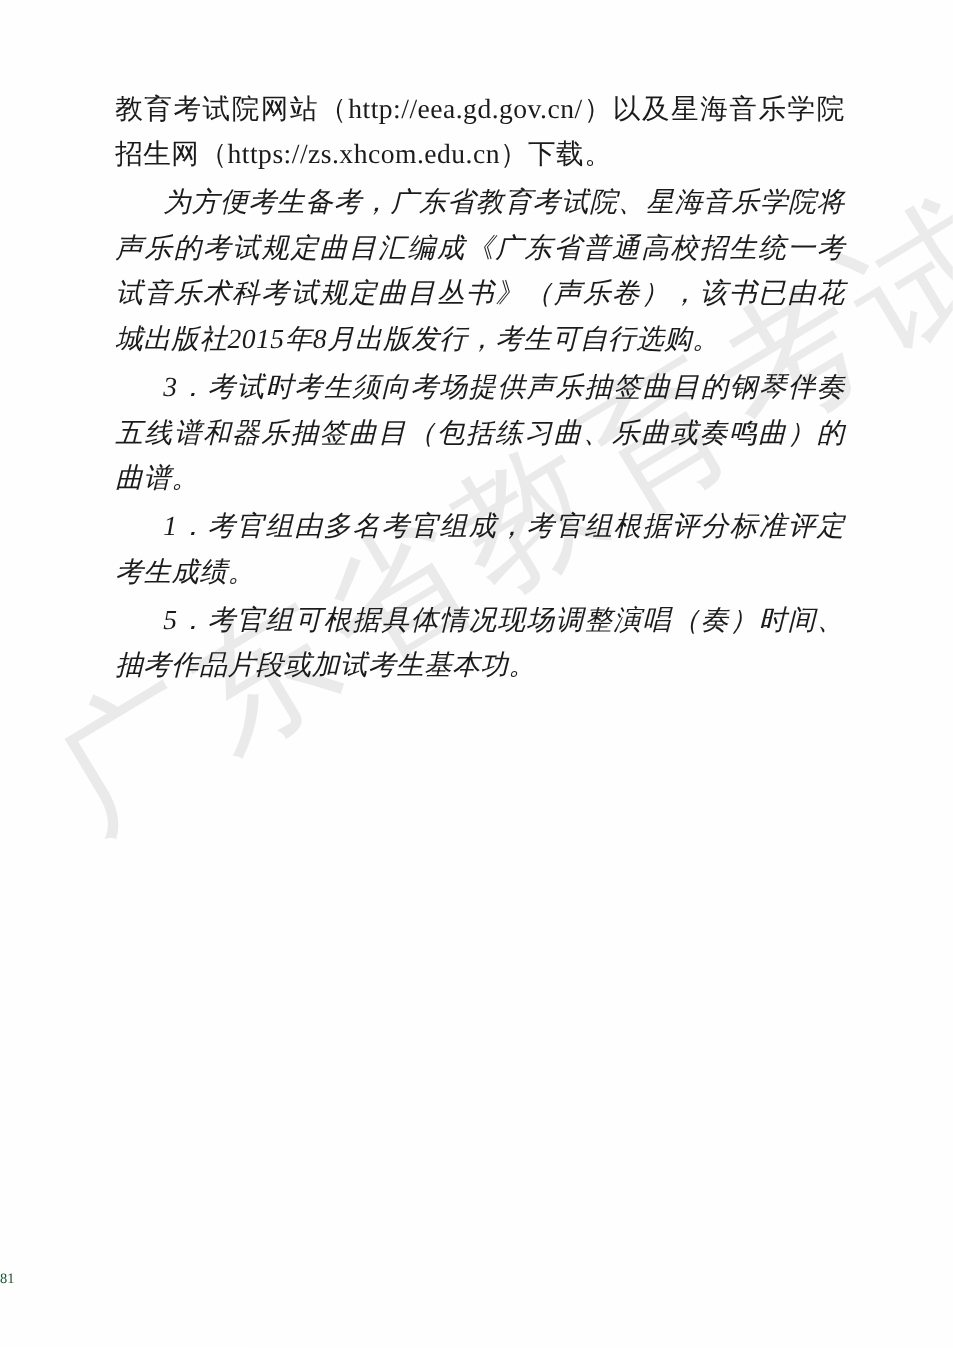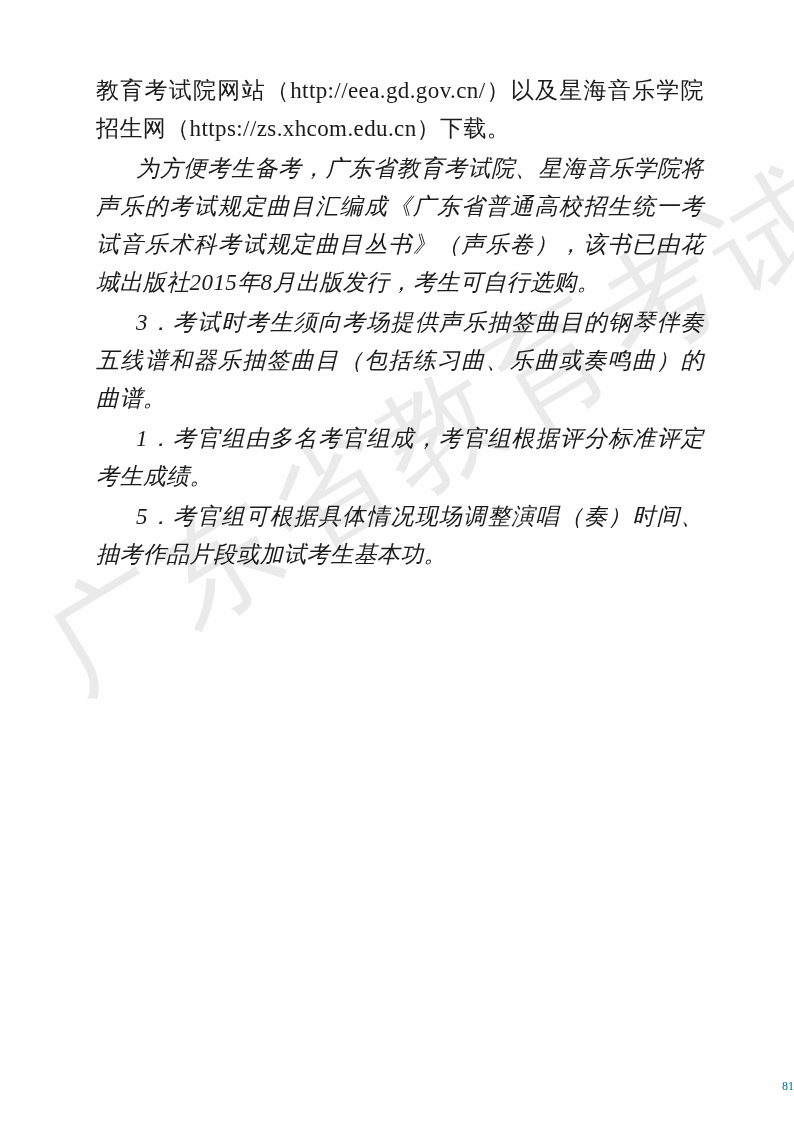--- a/index.html
+++ b/index.html
@@ -65,26 +65,25 @@
     font-style: italic;
   }
   .wide {
     letter-spacing: 3.2px;
   }
   .page-number {
     position: absolute;
     left: 0;
     right: 0;
     top: 1058px;
-    text-align: right;
+    text-align: left;
     font-size: 12px;
-    color: #0369a1;
+    color: #14532d;
     font-family: "Liberation Serif", "DejaVu Serif", serif;
     z-index: 3;
-    margin-top: 21px;
   }
 </style>
 </head>
 <body>
 
 <div class="page">
 
   <div class="watermark">
     <span>广东省教育考试院</span>
   </div>

